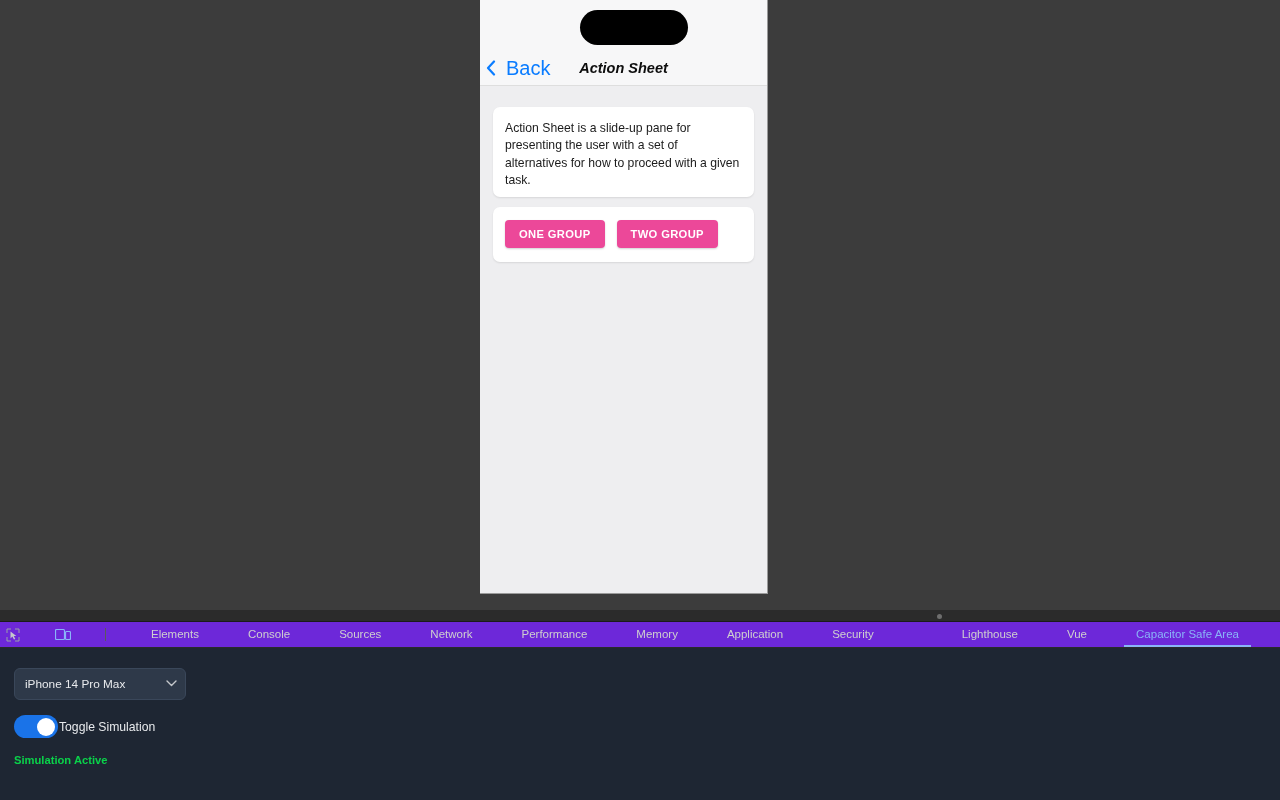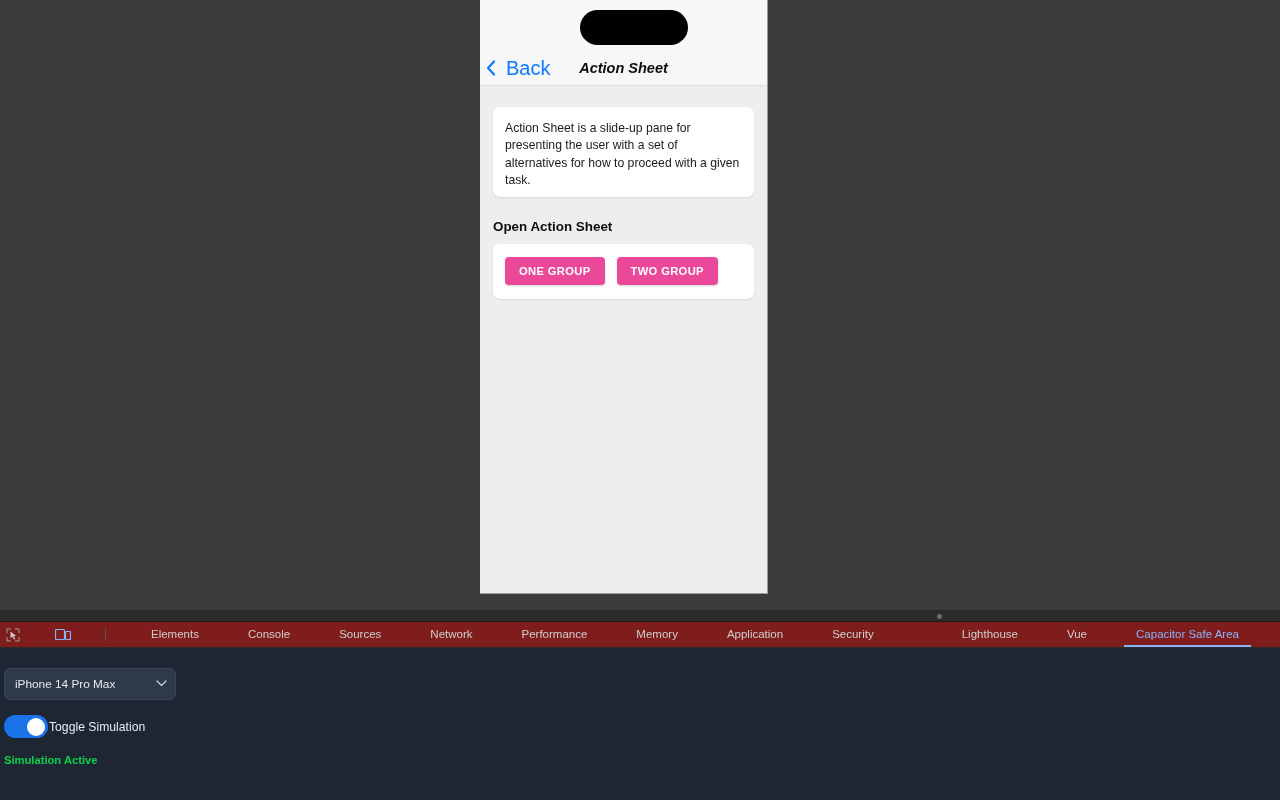--- a/index.html
+++ b/index.html
@@ -71,40 +71,40 @@
   }
   #devtools-drag-strip {
     height: 12px; background: #2b2b2b; position: relative;
     border-bottom: 1px solid #1b1b1b;
   }
   #drag-handle-dot {
     position: absolute; left: 937px; top: 4px;
     width: 5px; height: 5px; border-radius: 50%; background: #6e6e6e;
   }
   #devtools-tabbar {
-    height: 26px; background: #7f1d1d; display: flex; align-items: stretch;
+    height: 26px; background: #6d28d9; display: flex; align-items: stretch;
     border-bottom: 1px solid #2a2a2a;
     gap: 25px;
   }
   .tool-icon-btn {
     width: 25px; display: flex; align-items: center; justify-content: center;
     cursor: pointer;
   }
   #tabbar-divider {
     width: 1px; background: #5a5a5a; margin: 6px 8px 6px 5px;
   }
   .devtools-tab {
     display: flex; align-items: center; padding: 0 12px;
     font-size: 11.5px; color: #cfcfcf; cursor: pointer;
     border-bottom: 2px solid transparent;
   }
   .devtools-tab.active { color: #8ab4f8; border-bottom-color: #8ab4f8; }
   .tab-gap { width: 14px; }
 
-  #panel-body { padding: 20px 14px 0 4px; }
+  #panel-body { padding: 20px 14px 0 14px; }
   #device-select {
     appearance: none; -webkit-appearance: none;
     width: 172px; height: 32px;
     background: #2e3949; color: #e8eaed;
     border: 1px solid #3a475a; border-radius: 6px;
     font-family: "Liberation Sans", sans-serif; font-size: 11.8px;
     padding: 0 26px 0 10px; cursor: pointer;
   }
   #select-wrapper { position: relative; display: inline-block; }
   #select-chevron {
@@ -142,21 +142,20 @@
     </div>
     <div id="nav-title">Action Sheet</div>
   </div>
 
   <div id="phone-content">
 
     <div class="ion-card" id="description-card">
       <div id="description-text">Action Sheet is a slide-up pane for presenting the user with a set of alternatives for how to proceed with a given task.</div>
     </div>
 
-    <div id="section-heading">Open Action Sheet</div>
 
     <div class="ion-card" id="buttons-card">
       <button class="ion-button">ONE GROUP</button>
       <button class="ion-button">TWO GROUP</button>
     </div>
 
   </div>
 </div>
 
 <div id="devtools">

